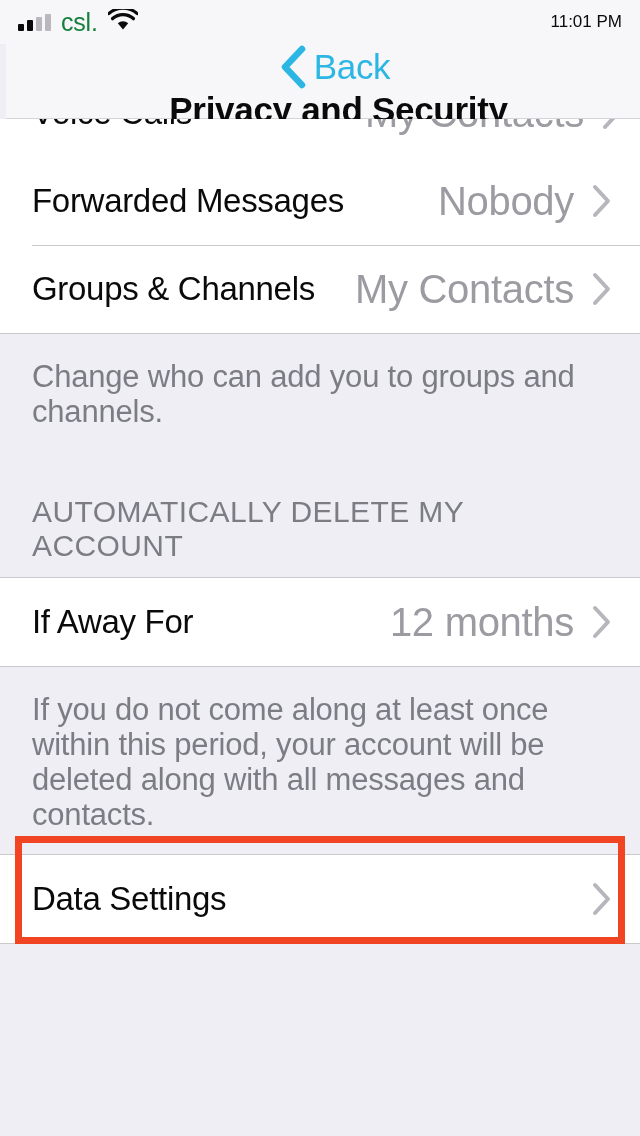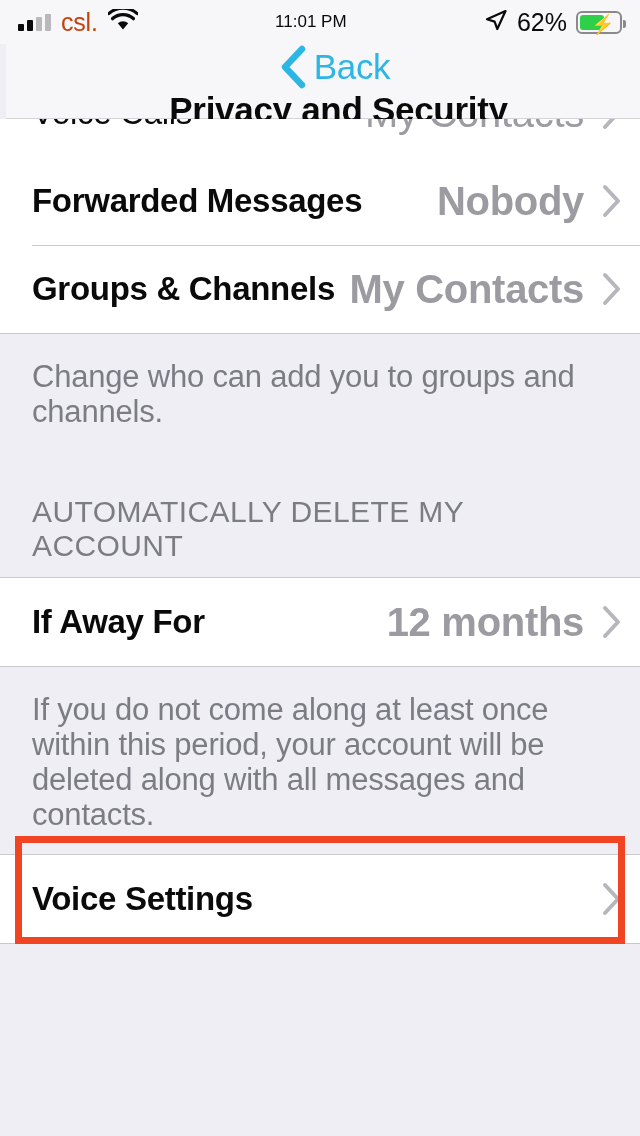--- a/index.html
+++ b/index.html
@@ -23,21 +23,21 @@
   .sb-left { gap:10px; }
   .sb-right { gap:9px; }
 
   .signal { display:flex; align-items:flex-end; gap:3px; height:17px; }
   .signal i { display:block; width:6px; border-radius:1px; background:#0a0a0a; }
   .signal i:nth-child(1){ height:7px; }
   .signal i:nth-child(2){ height:11px; }
   .signal i:nth-child(3){ height:14px; background:#b9b9bd; }
   .signal i:nth-child(4){ height:17px; background:#b9b9bd; }
 
-  .carrier { font-size:25px; color:#c2410c; letter-spacing:-0.2px; }
+  .carrier { font-size:25px; color:#15803d; letter-spacing:-0.2px; }
   .sb-time { font-size:17px; color:#0a0a0a; letter-spacing:0px; }
   .sb-pct  { font-size:25px; color:#0a0a0a; }
 
   .battery { position:relative; width:46px; height:23px; border:2.5px solid #8a8a8e;
              border-radius:6px; display:flex; align-items:center; padding:2px; }
   .battery:after { content:""; position:absolute; right:-6px; top:7px; width:3px; height:8px;
                    background:#8a8a8e; border-radius:0 2px 2px 0; }
   .battery .fill { height:100%; width:62%; background:#2ed04a; border-radius:3px; }
   .bolt { position:absolute; left:13px; top:0px; font-size:19px; line-height:23px; color:#0a0a0a; }
 
@@ -52,21 +52,21 @@
   .back { display:flex; align-items:center; margin-left:16px; gap:6px; cursor:pointer; }
   .back svg { display:block; }
   .back-label { font-size:35px; color:#2cb6e4; letter-spacing:-0.3px; }
   .nav-title { font-size:35px; font-weight:bold; color:#0a0a0a; margin-left:25px; letter-spacing:-0.3px;text-align:right; }
 
   
   .content { position:absolute; top:119px; left:0; width:640px; height:1017px; background:#eeeef4; }
 
   .cell {
     position:relative; background:#ffffff; height:88px;
-    display:flex; align-items:center; padding:0 18px 0 32px;font-weight:bold;
+    display:flex; align-items:center; padding:0 28px 0 32px;
   }
   .cell + .cell:before {
     content:""; position:absolute; left:32px; right:0; top:0; height:1px; background:#c9c9ce;
   }
   .cell-title { font-size:33px; color:#0a0a0a; letter-spacing:-0.3px; }
   .cell-right { margin-left:auto; display:flex; align-items:center; gap:18px; }
   .cell-value { font-size:40px; color:#9b9ba1; letter-spacing:-0.3px; }
   .chev svg { display:block; }
 
   .group { background:#ffffff; border-top:1px solid #c9c9ce; border-bottom:1px solid #c9c9ce; }
@@ -113,32 +113,20 @@
         <svg width="30" height="22" viewBox="0 0 30 22">
           <path d="M15 20.5 L9.8 14.2 A8.2 8.2 0 0 1 20.2 14.2 Z" fill="#0a0a0a"></path>
           <path d="M4.6 9.6 A15.6 15.6 0 0 1 25.4 9.6" stroke="#0a0a0a" stroke-width="3.4" fill="none" stroke-linecap="round"></path>
           <path d="M0.8 4.6 A21.5 21.5 0 0 1 29.2 4.6" stroke="#0a0a0a" stroke-width="3.2" fill="none" stroke-linecap="round"></path>
         </svg>
       </span>
     </div>
 
     <div class="sb-time">11:01 PM</div>
 
-    <div class="sb-right">
-      <span>
-        <svg width="24" height="24" viewBox="0 0 24 24">
-          <path d="M21.5 3 L3 11.2 L10.6 13.6 L13.3 21 Z" fill="none" stroke="#0a0a0a" stroke-width="2.2" stroke-linejoin="round"></path>
-        </svg>
-      </span>
-      <span class="sb-pct">62%</span>
-      <span class="battery">
-        <span class="fill"></span>
-        <span class="bolt">⚡</span>
-      </span>
-    </div>
   </div>
 
   <div class="navbar">
     <div class="back">
       <span>
         <svg width="30" height="46" viewBox="0 0 30 46">
           <path d="M24 5 L7 23 L24 41" fill="none" stroke="#2cb6e4" stroke-width="6.5" stroke-linecap="round" stroke-linejoin="round"></path>
         </svg>
       </span>
       <span class="back-label">Back</span>
@@ -202,21 +190,21 @@
               </svg>
           </span>
         </span>
       </div>
     </div>
 
     <div class="footer">If you do not come along at least once within this period, your account will be deleted along with all messages and contacts.</div>
 
     <div class="group">
       <div class="cell">
-        <span class="cell-title">Voice Settings</span>
+        <span class="cell-title">Data Settings</span>
         <span class="cell-right">
           <span class="chev">
             <svg width="20" height="34" viewBox="0 0 20 34">
                 <path d="M3 3 L16 17 L3 31" fill="none" stroke="#b6b6bc" stroke-width="4" stroke-linecap="round" stroke-linejoin="round"></path>
               </svg>
           </span>
         </span>
       </div>
     </div>
 

